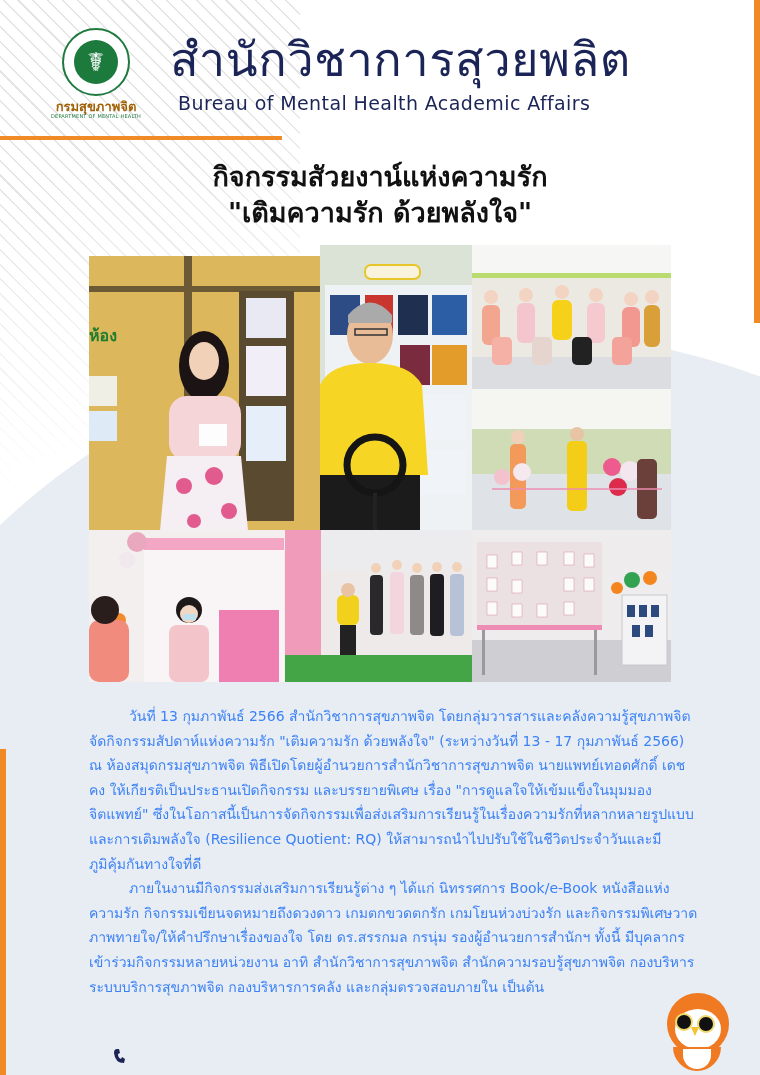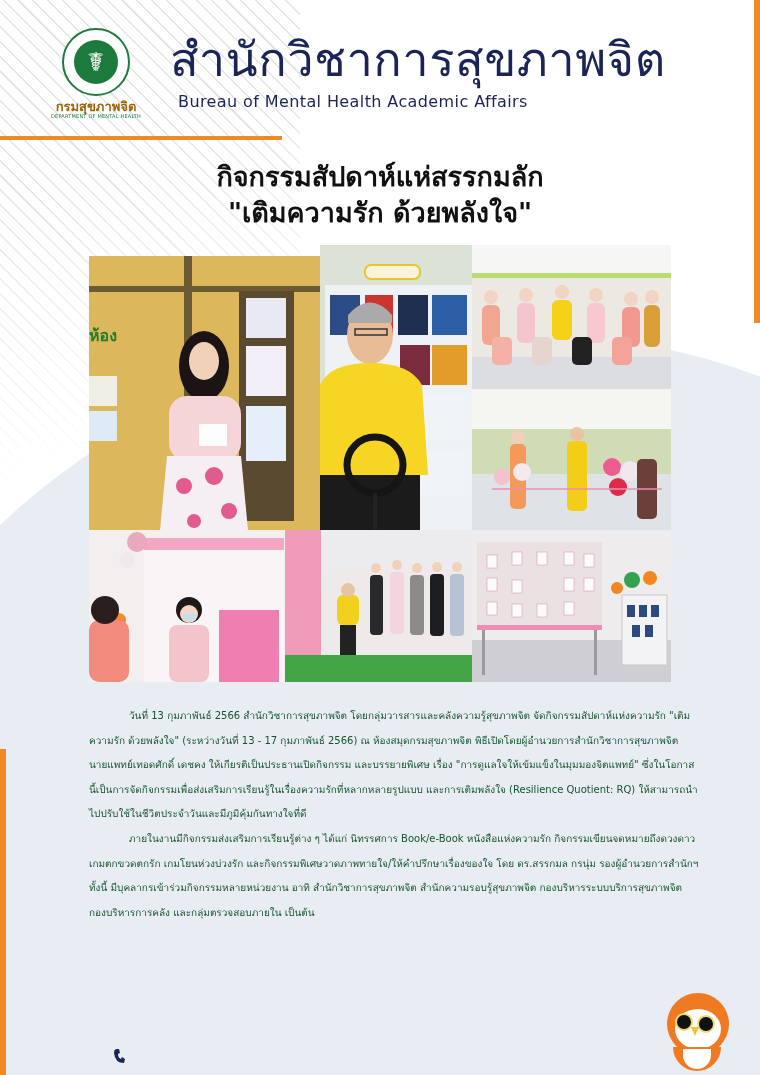--- a/index.html
+++ b/index.html
@@ -34,41 +34,41 @@
   }
   .logo-th { position:absolute; left:-6px; top:68px; width:100px; text-align:center; font-size:13px; font-weight:bold; color:#a16207; }
   .logo-en { position:absolute; left:-6px; top:85px; width:100px; text-align:center; font-size:5px; color:#1d7a3d; letter-spacing:0.2px; }
 
   .org-th {
     position:absolute; left:170px; top:22px; width:480px;
     font-size:47px; color:#1b2457; font-family:"DejaVu Sans", sans-serif; letter-spacing:0.5px; white-space:nowrap;
   }
   .org-en {
     position:absolute; left:178px; top:92px; width:480px;
-    font-size:16px; color:#1b2457; letter-spacing:0.4px; white-space:nowrap;
+    font-size:19px; color:#1b2457; letter-spacing:0.4px; white-space:nowrap;
   }
 
   .title1, .title2 {
     position:absolute; left:0; width:760px; text-align:center; color:#111;
     font-weight:bold; font-size:27px; white-space:nowrap;
   }
   .title1 { top:155px; }
   .title2 { top:191px; }
 
   .photo { position:absolute; overflow:hidden; }
   .p1 { left:89px; top:256px; width:231px; height:285px; background:linear-gradient(180deg,#d8b45a 0%, #e4c066 50%, #c7a24b 100%); }
   .p2 { left:320px; top:245px; width:152px; height:285px; background:linear-gradient(180deg,#cfd9cc 0%, #e9eef0 40%, #b9c4d2 100%); }
   .p3 { left:472px; top:245px; width:199px; height:144px; background:linear-gradient(180deg,#e8efd8 0%, #ece6e0 50%, #d9dde2 100%); }
   .p4 { left:472px; top:389px; width:199px; height:141px; background:linear-gradient(180deg,#f2f4f0 0%, #e4e8d8 40%, #d7dbe0 100%); }
   .p5 { left:89px; top:530px; width:196px; height:152px; background:linear-gradient(180deg,#f5f2f2 0%, #f6d7e1 50%, #e9e2e2 100%); }
   .p6 { left:285px; top:530px; width:187px; height:152px; background:linear-gradient(180deg,#f3e9e9 0%, #e6e6ea 60%, #3f9b4a 100%); }
   .p7 { left:472px; top:530px; width:199px; height:152px; background:linear-gradient(180deg,#f1ecec 0%, #e8e2e6 60%, #cfcfd3 100%); }
   .caption-body {
     position:absolute; left:89px; top:704px; width:610px;
-    font-size:10px; line-height:24.6px; color:#14532d;
+    font-size:14px; line-height:24.6px; color:#3b82f6;
   }
   .para { margin:0; text-indent:0; }
   .indent { display:inline-block; width:40px; }
 
   .footer {
     position:absolute; left:40px; top:1048px; height:22px; display:flex; align-items:center; gap:6px;
     font-size:13px; color:#1b2457; white-space:nowrap;flex-direction:column;
   }
   .footer .ic { font-size:14px; color:#1b2457; display:inline-block; }
   .fb-ic { display:inline-block; width:14px; height:14px; border-radius:50%; background:#1b2457; color:#fff; font-size:11px; font-weight:bold; text-align:center; line-height:14px; }
@@ -94,24 +94,24 @@
 <div class="orange-bar-left"></div>
 
 <div class="logo">
   <div class="logo-circle">
     <div class="logo-inner">☤</div>
   </div>
   <div class="logo-th">กรมสุขภาพจิต</div>
   <div class="logo-en">DEPARTMENT OF MENTAL HEALTH</div>
 </div>
 
-<div class="org-th">สำนักวิชาการสุขภาพจิต</div>
+<div class="org-th">สำนักวิชาการสุวยพลิต</div>
 <div class="org-en">Bureau of Mental Health Academic Affairs</div>
 
-<div class="title1">กิจกรรมสัปดาห์แห่สรรกมลัก</div>
+<div class="title1">กิจกรรมสัวยงาน์แห่งความรัก</div>
 <div class="title2">"เติมความรัก ด้วยพลังใจ"</div>
 
 <div>
   <div class="photo p1">
     <svg width="231" height="285" viewBox="0 0 231 285">
       <rect x="0" y="0" width="231" height="285" fill="#dcb75c"></rect>
       <rect x="95" y="0" width="8" height="285" fill="#6b5a34"></rect>
       <rect x="0" y="30" width="231" height="6" fill="#6b5a34"></rect>
       <rect x="150" y="35" width="55" height="230" fill="#5a4a30"></rect>
       <rect x="157" y="42" width="40" height="40" fill="#e9e9f3"></rect>

